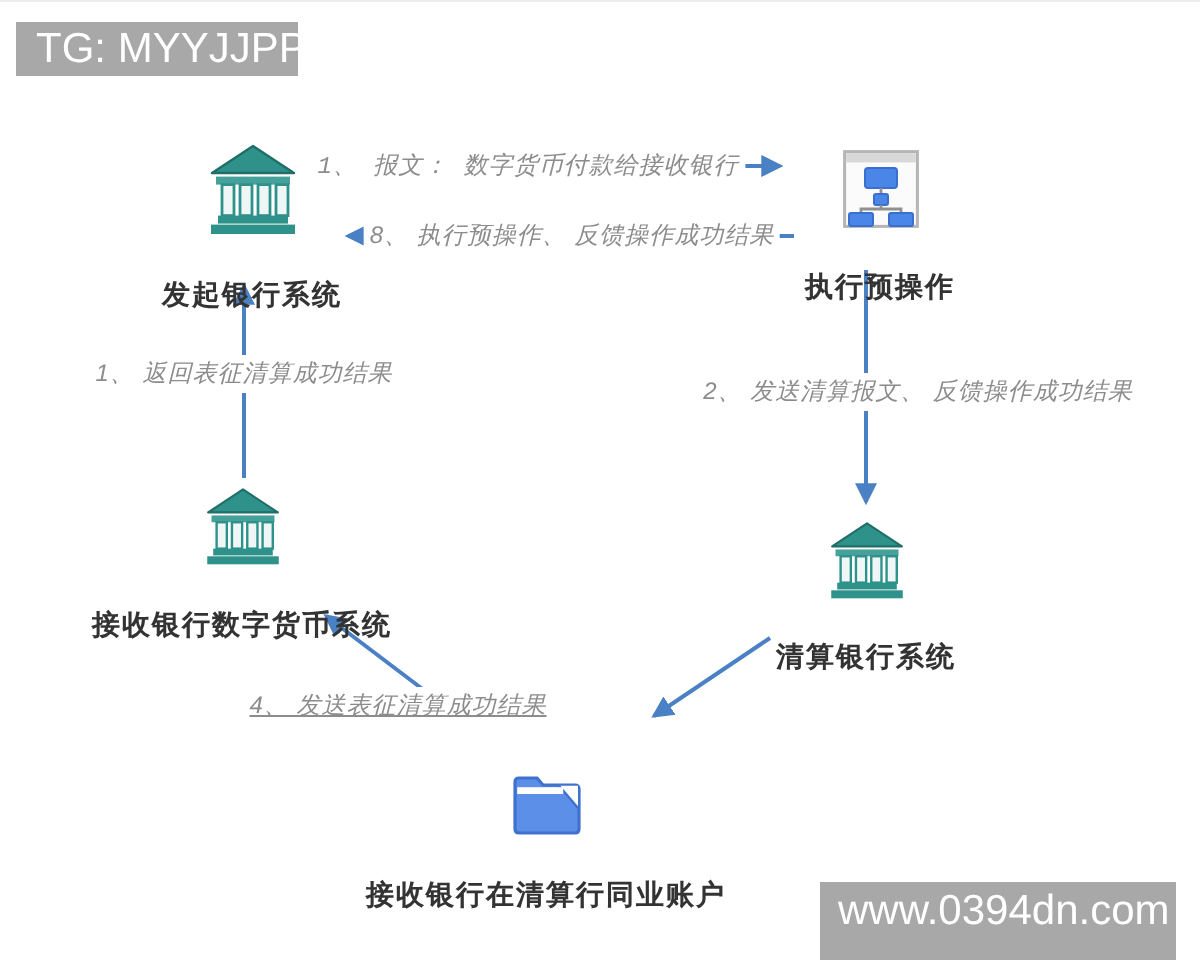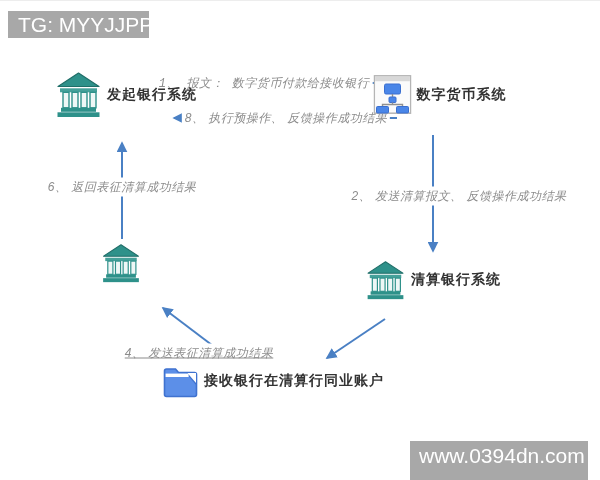--- a/index.html
+++ b/index.html
@@ -9,21 +9,21 @@
     border-top:1px solid #ededed;
   }
   .edges-svg{position:absolute;left:0;top:0;z-index:1;}
   .edge-label{
     position:absolute;z-index:2;transform:translate(-50%,-50%);
     font-size:12px;font-style:italic;color:#8c8c8c;background:#ffffff;
     padding:1px 3px;white-space:nowrap;letter-spacing:0.5px;
   }
   .node{
     position:absolute;z-index:3;transform:translateX(-50%);
-    display:flex;align-items:center;gap:5px;
+    display:flex;flex-direction:column;align-items:center;gap:22px;
   }
   .node-label{
     font-size:14px;font-weight:700;color:#333333;white-space:nowrap;
     letter-spacing:1px;line-height:1.1;
   }
   .icon-bank-lg{width:47px;height:47px;}
   .icon-bank-sm{width:41px;height:40px;}
   .icon-org{width:38px;height:39px;}
   .icon-folder{width:37px;height:34px;}
   .wm{
@@ -85,50 +85,51 @@
       <line x1="385" y1="318" x2="327" y2="357" marker-end="url(#ah)"></line>
       <line x1="233" y1="360" x2="163" y2="307" marker-end="url(#ah)"></line>
       <line x1="122" y1="238" x2="122" y2="142" marker-end="url(#ah)"></line>
     </g>
   </svg>
 
   <div class="edge-label" style="left:264px;top:82px;font-family:Liberation Mono, monospace;">1、 报文： 数字货币付款给接收银行</div>
   <div class="edge-label" style="left:286px;top:117px;">8、 执行预操作、 反馈操作成功结果</div>
   <div class="edge-label" style="left:440px;top:195px;margin-left:19px;">2、 发送清算报文、 反馈操作成功结果</div>
   <div class="edge-label" style="left:199px;top:352px;text-decoration:underline;">4、 发送表征清算成功结果</div>
-  <div class="edge-label" style="left:122px;top:186px;">6、 返回表征清算成功结果</div>
+  <div class="edge-label" style="left:122px;top:186px;">1、 返回表征清算成功结果</div>
 
   <div class="node" style="left:126px;top:70px;">
     <svg class="icon-bank-lg">
         <use href="#sym-bank"></use>
       </svg>
     <div class="node-label">发起银行系统</div>
   </div>
 
   <div class="node" style="left:440px;top:74px;">
     <svg class="icon-org">
         <use href="#sym-orgchart"></use>
       </svg>
-    <div class="node-label">数字货币系统</div>
+    <div class="node-label">执行预操作</div>
   </div>
 
   <div class="node" style="left:121px;top:242px;">
     <svg class="icon-bank-sm">
         <use href="#sym-bank"></use>
       </svg>
+    <div class="node-label">接收银行数字货币系统</div>
   </div>
 
   <div class="node" style="left:433px;top:259px;font-family:Liberation Serif, serif;">
     <svg class="icon-bank-sm">
         <use href="#sym-bank"></use>
       </svg>
     <div class="node-label">清算银行系统</div>
   </div>
 
-  <div class="node" style="left:273px;top:363px;">
+  <div class="node" style="left:273px;top:383px;">
     <svg class="icon-folder">
         <use href="#sym-folder"></use>
       </svg>
     <div class="node-label">接收银行在清算行同业账户</div>
   </div>
 
   <div class="wm wm-tl">TG: MYYJJPP</div>
   <div class="wm wm-br">www.0394dn.com</div>
 
 </div>

